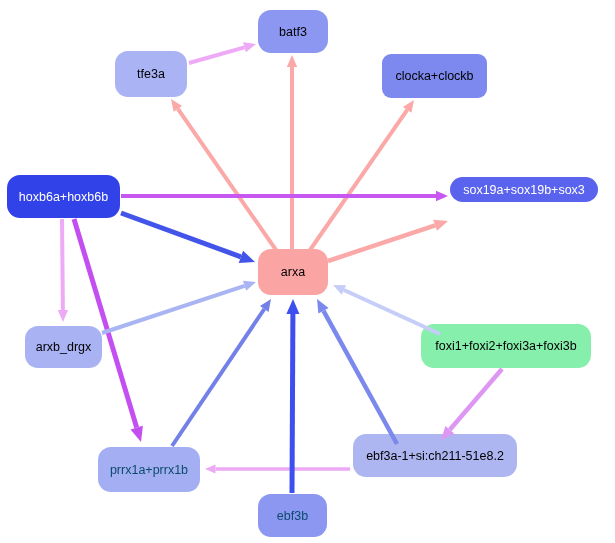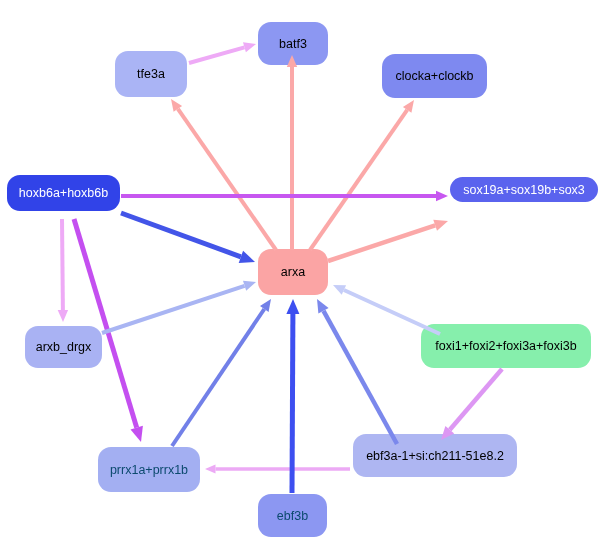--- a/index.html
+++ b/index.html
@@ -71,30 +71,30 @@
       <line x1="292" y1="493" x2="292.9" y2="314.0" stroke="#3d4ff0" stroke-width="5"></line>
       <polygon points="293,299 299.4,314.0 286.4,314.0" fill="#3d4ff0"></polygon>
       <line x1="397" y1="444" x2="323.5" y2="310.8" stroke="#7b88ec" stroke-width="4.5"></line>
       <polygon points="317,299 328.6,308.0 318.4,313.6" fill="#7b88ec"></polygon>
       <line x1="440" y1="334" x2="343.9" y2="290.0" stroke="#c5cdf8" stroke-width="4"></line>
       <polygon points="333,285 346.1,285.3 341.7,294.7" fill="#c5cdf8"></polygon>
       <line x1="502" y1="369" x2="449.8" y2="429.8" stroke="#dd97f3" stroke-width="4.5"></line>
       <polygon points="441,440 445.4,425.9 454.2,433.6" fill="#dd97f3"></polygon>
     </svg>
 
-  <div class="node" style="left: 258px; top: 10px; width: 70px; height: 43px; background: rgb(140, 151, 242); color: rgb(0, 0, 0); margin-top: 12px;">
+  <div class="node" style="left: 258px; top: 10px; width: 70px; height: 43px; background: rgb(140, 151, 242); color: rgb(0, 0, 0);">
     <span>batf3</span>
   </div>
   <div class="node" style="left: 115px; top: 51px; width: 72px; height: 46px; background: rgb(170, 180, 245); color: rgb(0, 0, 0);">
     <span>tfe3a</span>
   </div>
-  <div class="node" style="left: 382px; top: 54px; width: 105px; height: 44px; background: rgb(126, 137, 240); color: rgb(0, 0, 0);">
+  <div class="node" style="left: 382px; top: 54px; width: 105px; height: 44px; background: rgb(126, 137, 240); color: rgb(0, 0, 0); border-radius: 9px;">
     <span>clocka+clockb</span>
   </div>
-  <div class="node" style="left: 7px; top: 175px; width: 113px; height: 36px; background: rgb(49, 67, 232); color: rgb(255, 255, 255);">
+  <div class="node" style="left: 7px; top: 175px; width: 113px; height: 43px; background: rgb(49, 67, 232); color: rgb(255, 255, 255);">
     <span>hoxb6a+hoxb6b</span>
   </div>
   <div class="node" style="left: 450px; top: 177px; width: 148px; height: 25px; background: rgb(90, 99, 238); color: rgb(255, 255, 255);">
     <span>sox19a+sox19b+sox3</span>
   </div>
   <div class="node" style="left: 258px; top: 249px; width: 70px; height: 46px; background: rgb(251, 164, 164); color: rgb(0, 0, 0);">
     <span>arxa</span>
   </div>
   <div class="node" style="left: 25px; top: 326px; width: 77px; height: 42px; background: rgb(169, 178, 243); color: rgb(0, 0, 0);">
     <span>arxb_drgx</span>

